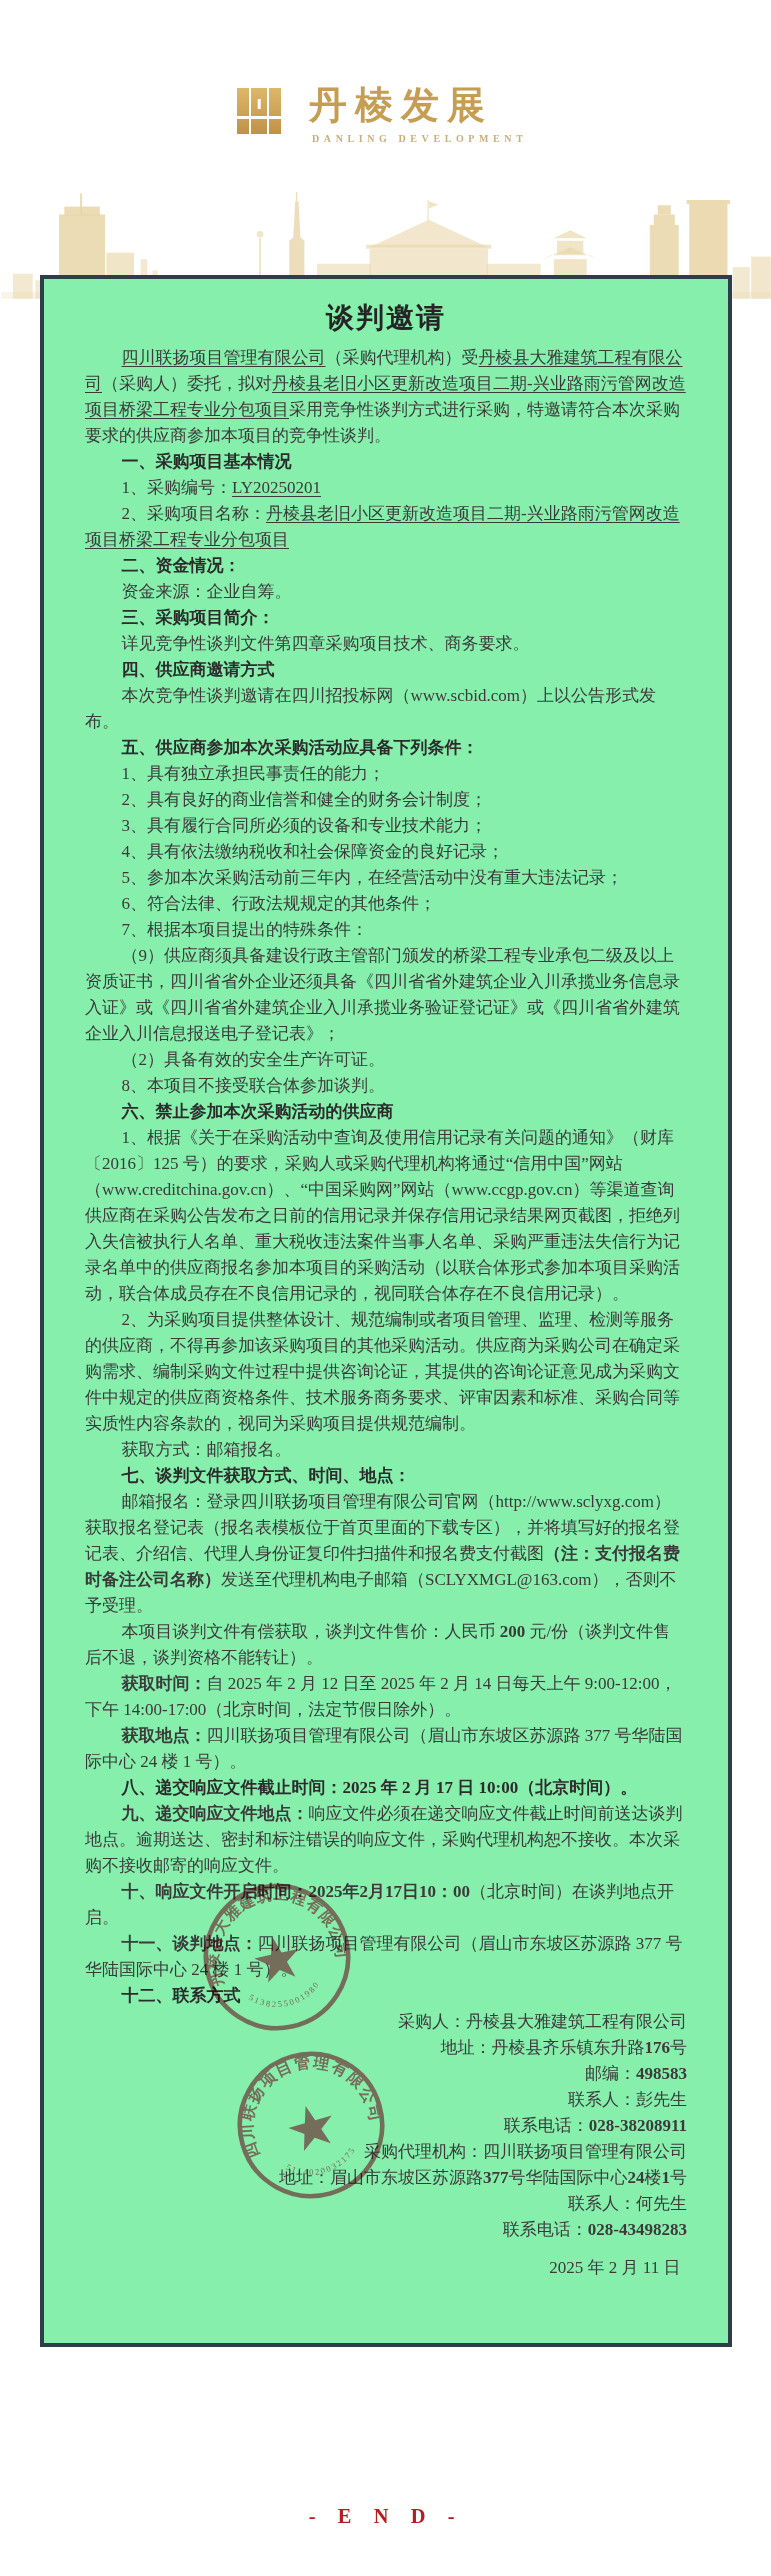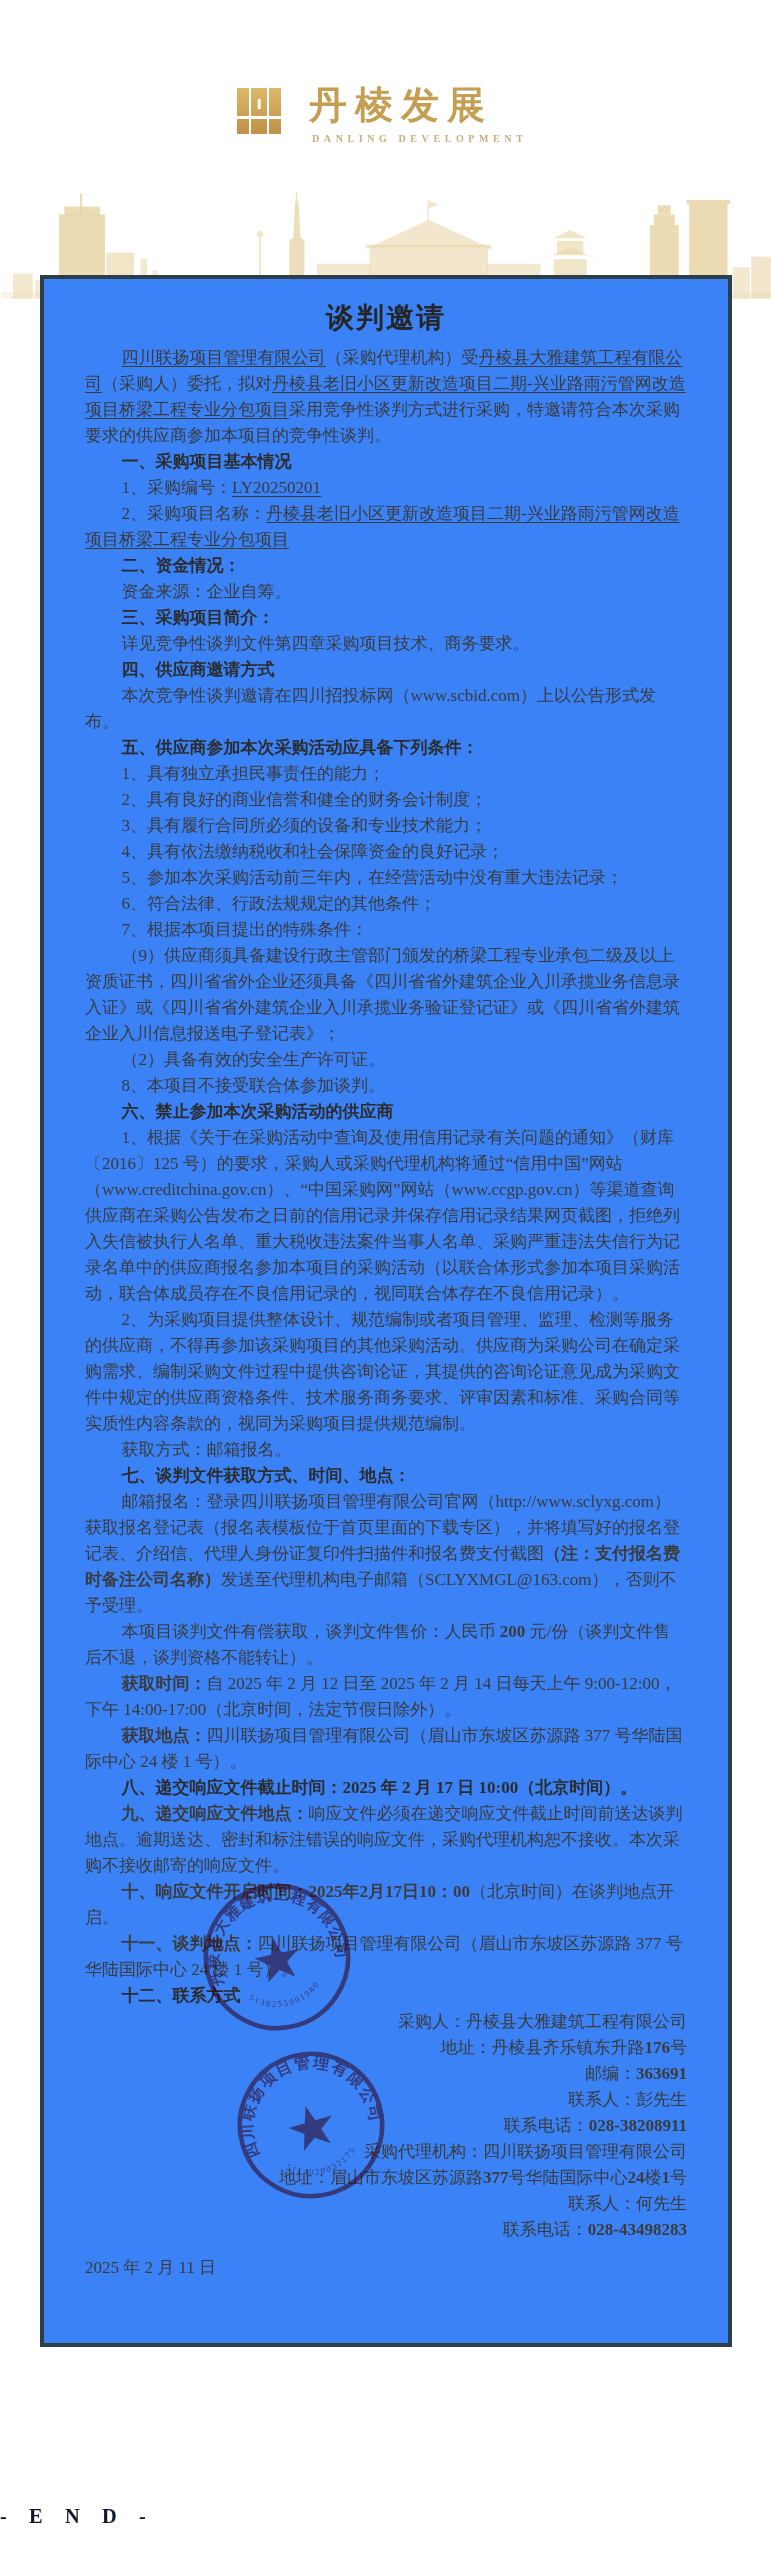--- a/index.html
+++ b/index.html
@@ -15,36 +15,36 @@
   .brand-logo .stripe{position:absolute;left:0;right:0;top:61%;height:3.3px;background:#fff;}
   .brand-logo .tick{position:absolute;left:50%;top:24%;width:2.6px;height:10px;background:#fff;transform:translateX(-50%);}
   .brand-cn{position:absolute;left:309px;top:80px;font-size:38px;font-weight:bold;
     color:#c59e52;letter-spacing:8px;white-space:nowrap;}
   .brand-en{position:absolute;left:312px;top:133px;font-size:10px;font-weight:bold;
     color:#c9ae7d;letter-spacing:4.6px;white-space:nowrap;}
   .skyline{position:absolute;left:0;top:175px;width:772px;height:125px;}
   
   .page{
     position:absolute;left:40px;top:275px;width:692px;height:2072px;
-    box-sizing:border-box;border:4px solid #2d3e49;background:#3b82f6;
+    box-sizing:border-box;border:4px solid #2d3e49;background:#86efac;
     padding:21px 41px 0 41px;
   }
   .doc-title{font-size:28px;line-height:36px;font-weight:bold;text-align:center;
     color:#252525;letter-spacing:2px;margin:0 0 9.2px 0;}
   .blk{margin:0;font-size:17px;line-height:26px;text-indent:2.15em;color:#3b3b3b;}
   .blk.h{font-weight:bold;color:#2c2c2c;}
   .blk.c{text-indent:0.65em;text-align:right;}
-  .blk.date{text-align:left;text-indent:0;margin-top:12px;padding-right:6.6px;}
+  .blk.date{text-align:right;text-indent:0;margin-top:12px;padding-right:6.6px;}
   .u{text-decoration:underline;text-underline-offset:3.3px;text-decoration-thickness:0.7px;}
   .b{font-weight:bold;}
   
   .stamp{position:absolute;mix-blend-mode:multiply;opacity:.82;}
   
-  .end-mark{position:absolute;left:0;top:2505px;width:100%;text-align:left;
-    font-size:20.4px;font-weight:bold;letter-spacing:8.6px;color:#0f172a;}
+  .end-mark{position:absolute;left:0;top:2505px;width:100%;text-align:center;
+    font-size:20.4px;font-weight:bold;letter-spacing:8.6px;color:#b91c1c;}
 </style>
 </head>
 <body>
 
 <div class="brand-logo">
   <div class="bar"></div>
   <div class="bar mid"></div>
   <div class="bar"></div>
   <div class="stripe"></div>
   <div class="tick"></div>
@@ -127,21 +127,21 @@
       <p class="blk p"><span>本项目谈判文件有偿获取，谈判文件售价：人民币 </span><span class="b">200</span><span> 元/份（谈判文件售后不退，谈判资格不能转让）。</span></p>
       <p class="blk p"><span class="b">获取时间：</span><span>自 2025 年 2 月 12 日至 2025 年 2 月 14 日每天上午 9:00-12:00，下午 14:00-17:00（北京时间，法定节假日除外）。</span></p>
       <p class="blk p"><span class="b">获取地点：</span><span>四川联扬项目管理有限公司（眉山市东坡区苏源路 377 号华陆国际中心 24 楼 1 号）。</span></p>
       <p class="blk h"><span>八、递交响应文件截止时间：2025 年 2 月 17 日 10:00（北京时间）。</span></p>
       <p class="blk p"><span class="b">九、递交响应文件地点：</span><span>响应文件必须在递交响应文件截止时间前送达谈判地点。逾期送达、密封和标注错误的响应文件，采购代理机构恕不接收。本次采购不接收邮寄的响应文件。</span></p>
       <p class="blk p"><span class="b">十、响应文件开启时间：2025年2月17日10：00</span><span>（北京时间）在谈判地点开启。</span></p>
       <p class="blk p"><span class="b">十一、谈判地点：</span><span>四川联扬项目管理有限公司（眉山市东坡区苏源路 377 号华陆国际中心 24 楼 1 号）。</span></p>
       <p class="blk h"><span>十二、联系方式</span></p>
       <p class="blk c"><span>采购人：丹棱县大雅建筑工程有限公司</span></p>
       <p class="blk c"><span>地址：丹棱县齐乐镇东升路</span><span class="b">176</span><span>号</span></p>
-      <p class="blk c"><span>邮编：</span><span class="b">363691</span></p>
+      <p class="blk c"><span>邮编：</span><span class="b">498583</span></p>
       <p class="blk c"><span>联系人：彭先生</span></p>
       <p class="blk c"><span>联系电话：</span><span class="b">028-38208911</span></p>
       <p class="blk c"><span>采购代理机构：四川联扬项目管理有限公司</span></p>
       <p class="blk c"><span>地址：眉山市东坡区苏源路</span><span class="b">377</span><span>号华陆国际中心</span><span class="b">24</span><span>楼</span><span class="b">1</span><span>号</span></p>
       <p class="blk c"><span>联系人：何先生</span></p>
       <p class="blk c"><span>联系电话：</span><span class="b">028-43498283</span></p>
       <p class="blk date"><span>2025 年 2 月 11 日</span></p>
     </div>
 </div>
 

